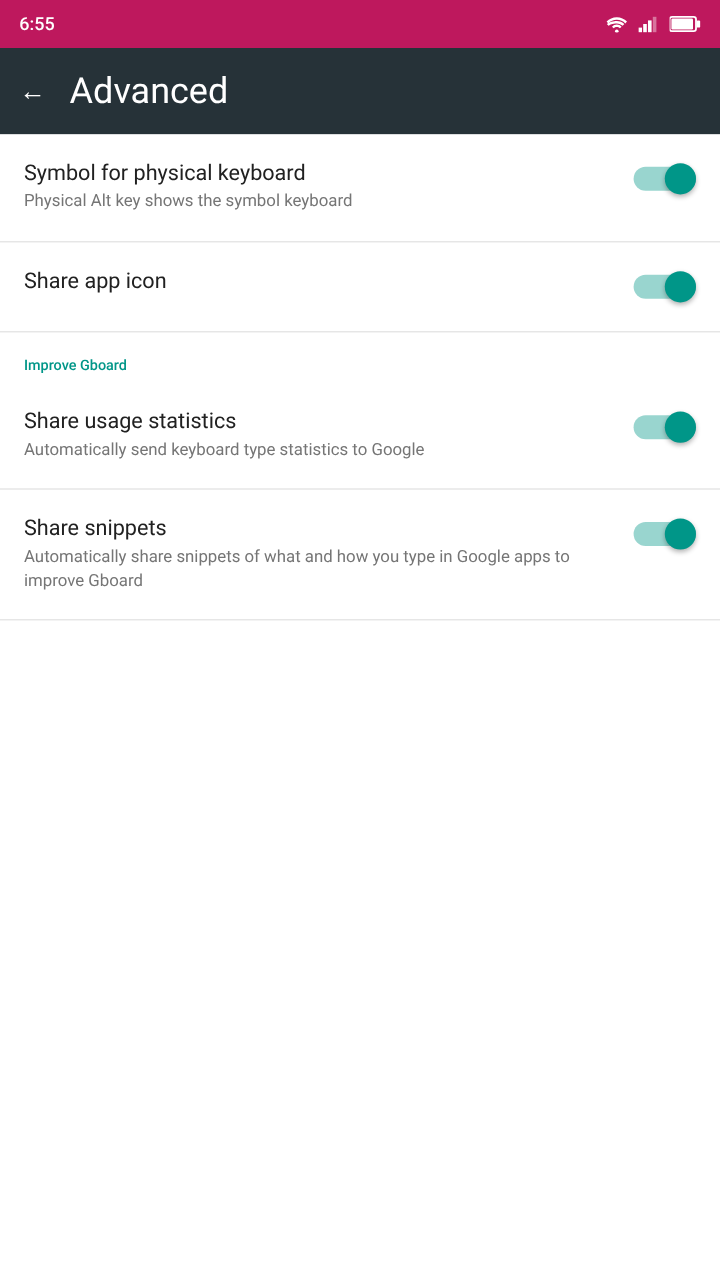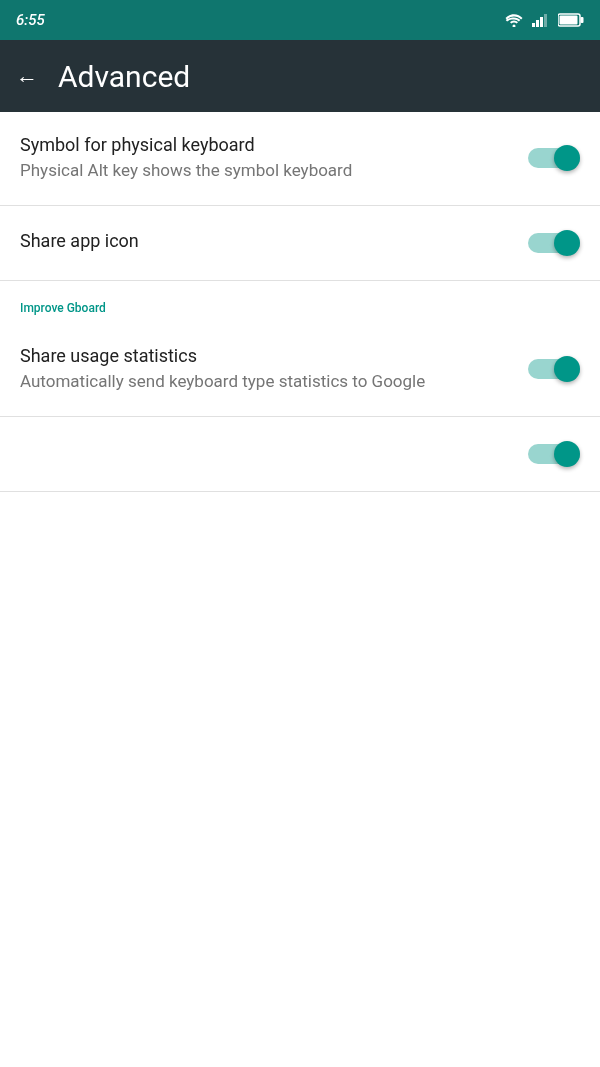--- a/index.html
+++ b/index.html
@@ -8,29 +8,28 @@
       height: 1067px;
       font-family: 'Roboto', Arial, sans-serif;
       background: #fff;
       overflow: hidden;
     }
 
     
     .status-bar {
       width: 600px;
       height: 40px;
-      background: #0f766e;
+      background: #be185d;
       display: flex;
       align-items: center;
       justify-content: space-between;
       padding: 0 16px;
       color: #fff;
       font-size: 15px;
       font-weight: 500;
-      font-style: italic;
     }
     .status-icons {
       display: flex;
       align-items: center;
       gap: 8px;
     }
 
     
     .toolbar {
       width: 600px;
@@ -55,37 +54,37 @@
     }
 
     
     .content {
       background: #fff;
     }
 
     
     .setting-row {
       display: flex;
-      align-items: center;
+      align-items: flex-start;
       justify-content: space-between;
       padding: 22px 20px;
       border-bottom: 1px solid #e0e0e0;
     }
     .setting-text {
       flex: 1;
       padding-right: 16px;
     }
     .setting-title {
       font-size: 18px;
       color: #212121;
       font-weight: 400;
       margin-bottom: 4px;
     }
     .setting-desc {
-      font-size: 17px;
+      font-size: 14px;
       color: #757575;
       line-height: 1.4;
     }
 
     
     .section-header {
       padding: 20px 20px 8px 20px;
     }
     .section-title {
       font-size: 12px;
@@ -193,20 +192,22 @@
       <div class="setting-desc">Automatically send keyboard type statistics to Google</div>
     </div>
     <div class="toggle">
       <div class="toggle-track on"></div>
       <div class="toggle-knob on"></div>
     </div>
   </div>
 
   <div class="setting-row">
     <div class="setting-text">
+      <div class="setting-title">Share snippets</div>
+      <div class="setting-desc">Automatically share snippets of what and how you type in Google apps to improve Gboard</div>
     </div>
     <div class="toggle">
       <div class="toggle-track on"></div>
       <div class="toggle-knob on"></div>
     </div>
   </div>
 
 </div>
 
 </body></html>

